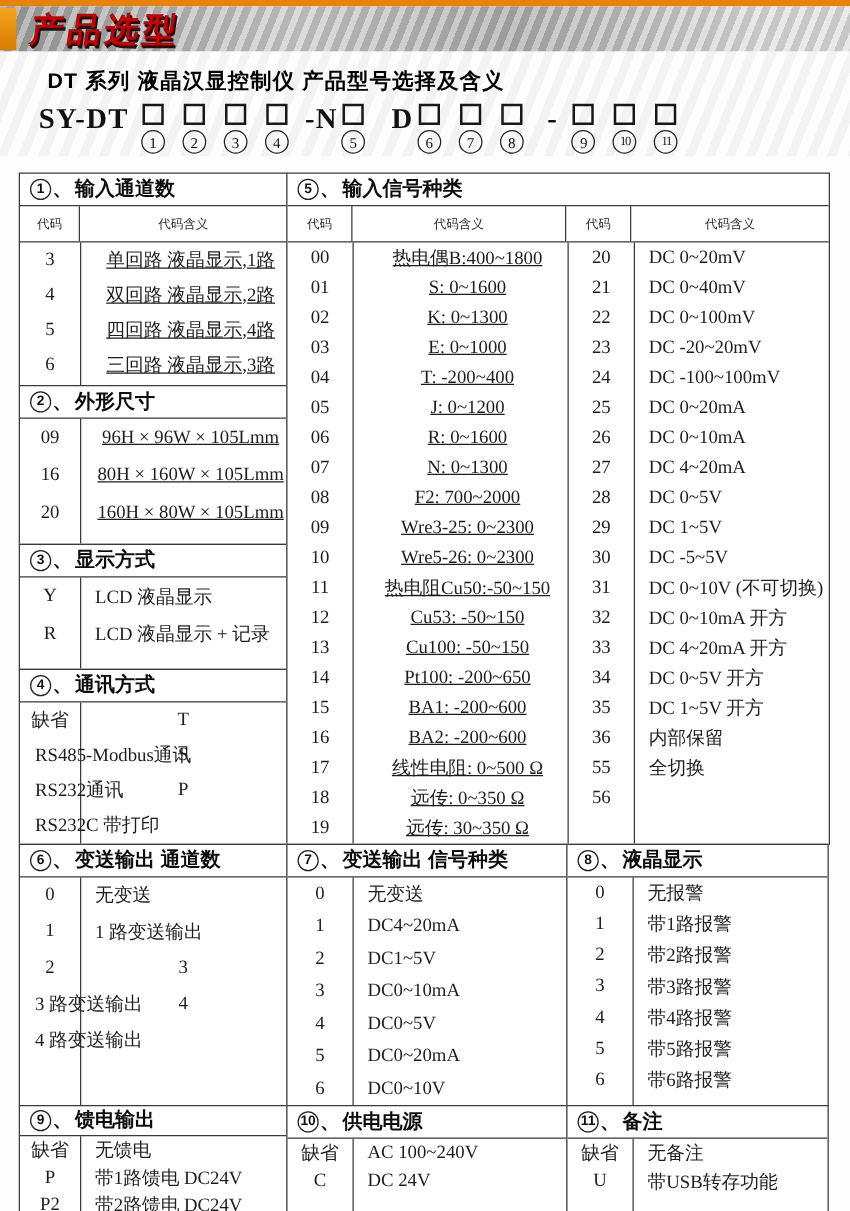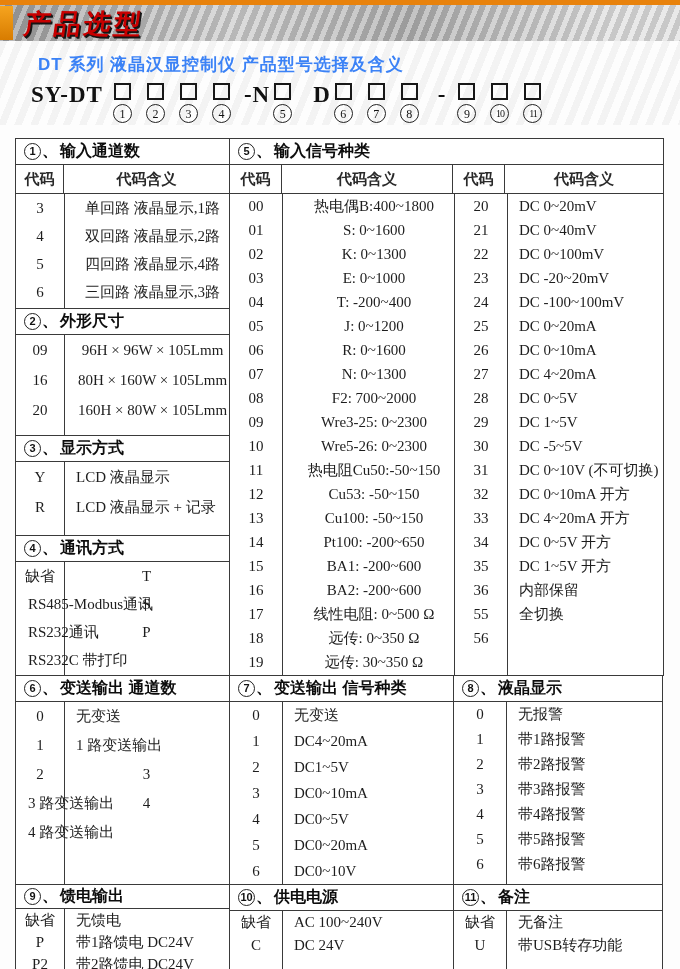--- a/index.html
+++ b/index.html
@@ -21,21 +21,21 @@
   .banner-block { position:absolute; left:0; top:1px; width:13px; height:34px;
                   background:linear-gradient(180deg,#f6a41f,#d87c00); }
   .banner-title { position:absolute; left:24px; top:1px; display:inline-block;
                   font-family:"Liberation Sans","DejaVu Sans",sans-serif;
                   font-size:27px; font-weight:900; letter-spacing:3px;
                   color:#c80000; transform:skewX(-8deg);
                   text-shadow:2px 2px 0 #151515, 1px 1px 0 #151515; }
 
   
   .subtitle { margin:12px 0 0 38px; font-family:"Liberation Sans","DejaVu Sans",sans-serif;
-              font-size:17px; font-weight:bold; color:#3b82f6; letter-spacing:1px; }
+              font-size:17px; font-weight:bold; color:#000000; letter-spacing:1px; }
   .model-line { display:flex; align-items:flex-start; margin:7px 0 0 28px; height:48px;text-align:right; }
   .model-text { font-size:23px; font-weight:bold; line-height:23px; margin:0 3px; color:#111; letter-spacing:1px; }
   .model-slot { display:inline-flex; flex-direction:column; align-items:center; margin:0 7px; }
   .model-box { width:17px; height:17px; border:2px solid #181818; background:transparent; }
   .circ { display:inline-flex; align-items:center; justify-content:center;
           width:19px; height:19px; border:1px solid #222; border-radius:50%;
           font-size:12px; line-height:1; color:#111; background:transparent; margin-top:4px; }
   .circ.two { font-size:10px; letter-spacing:-1px; }
 
   
@@ -48,32 +48,32 @@
   .left-stack { display:flex; flex-direction:column; width:215px; }
   .hstack { display:flex; }
 
   .sec-title { display:flex; align-items:center; height:26px; padding-left:8px;
                border-bottom:1px solid #3a3a3a;
                font-family:"Liberation Sans","DejaVu Sans",sans-serif;
                font-weight:bold; font-size:16px; color:#0d0d0d; }
   .sec-title .circ { width:17px; height:17px; font-size:11px; margin-top:0; font-weight:bold; }
   .sec-title .sep { font-weight:bold; margin:0 2px 0 1px; }
 
-  .col-headers { display:flex; height:29px; border-bottom:1px solid #3a3a3a; font-size:15px;font-weight:bold; }
+  .col-headers { display:flex; height:29px; border-bottom:1px solid #3a3a3a; font-size:10px; }
   .col-headers .hc { display:flex; align-items:center; justify-content:center; border-right:1px solid #3a3a3a; }
   .col-headers .hc:last-child { border-right:none; }
 
   .sec-body { display:flex; flex:1; }
   .pair { display:grid; grid-template-columns:var(--cw,48px) 1fr; grid-auto-rows:var(--rh,28px);
           align-content:start; flex:1;
           background-image:linear-gradient(#3a3a3a,#3a3a3a);
           background-repeat:no-repeat; background-position:var(--cw,48px) 0; background-size:1px 100%; }
   .code-cell { display:flex; align-items:center; justify-content:center; font-size:15px; color:#1d1d1d; }
   .mean-cell { display:flex; align-items:center; font-size:15px; color:#1d1d1d; white-space:nowrap; padding-left:6px; }
-  .pair[data-align="center"] .mean-cell { justify-content:center; padding-left:12px; }
+  .pair[data-align="center"] .mean-cell { justify-content:center; padding-left:12px;text-decoration:underline; }
   .pair[data-align="left"] .mean-cell { justify-content:flex-start; padding-left:12px; }
 
   
   .pair-left { width:225px; flex:none; border-right:1px solid #3a3a3a; }
   .pair-right { flex:1; }
 
   
   .band1 { height:538px; }
   .sec-t1 { height:171px; }
   .sec-t2 { height:128px; }

